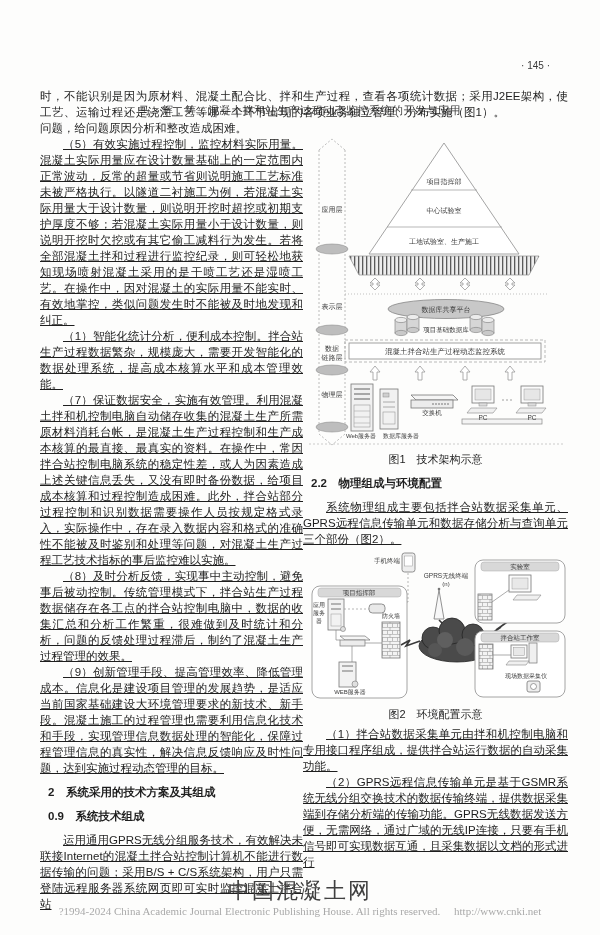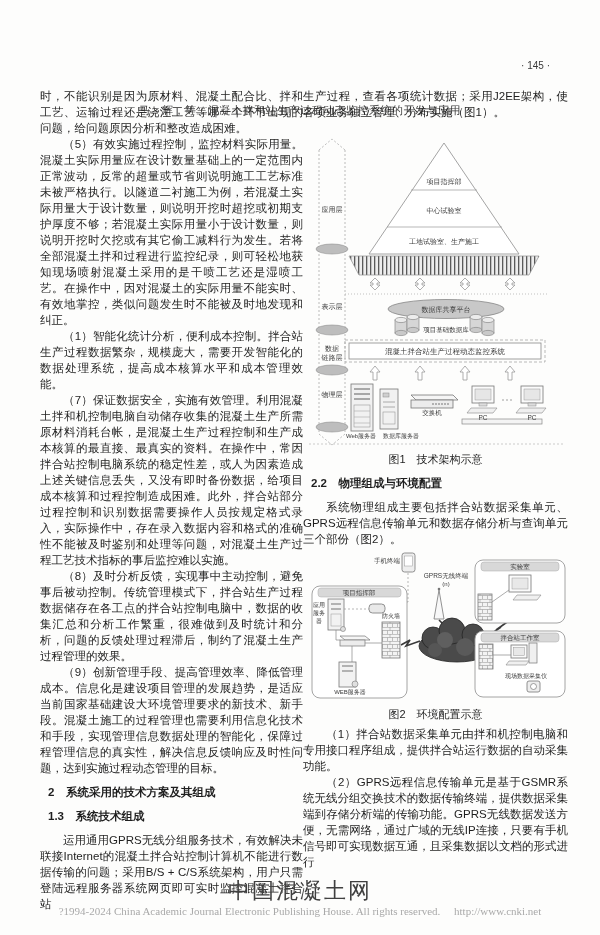--- a/index.html
+++ b/index.html
@@ -5,21 +5,21 @@
   html,body{margin:0;padding:0;background:#e9e9e9;}
   .page{position:relative;width:600px;height:935px;margin:0 auto;background:#fdfdfc;
         font-family:"Liberation Sans",sans-serif;color:#1e1e1e;overflow:hidden;}
   .hdr-title{position:absolute;top:59px;left:0;width:100%;text-align:center;
         font-size:11px;color:#3b3b3b;letter-spacing:.5px;margin-top:44px;}
   .hdr-page{position:absolute;top:60px;right:50px;font-size:10px;color:#3b3b3b;}
   .col{position:absolute;top:88px;font-size:11.5px;line-height:16px;text-align:justify;}
   .col-left{left:40px;width:263px;}
   .col-right{left:303px;width:265px;}
   .col p{margin:0;}
-  .ind{text-indent:2em;}
+  .ind{text-indent:2em;text-decoration:underline;}
   h3.sec{font-size:11.5px;font-weight:bold;margin:8px;line-height:16px;}
   .gap-top{margin-top:12px;}
   .gap-sm{margin-top:4px;}
   .caption{text-align:center;font-weight:normal;font-size:11px;margin:4px 0 4px;}
   svg.fig{display:block;margin:0 auto;}
   .fig1wrap{margin-top:17px;}
   .fig2wrap{margin-top:3px;}
   .brand{position:absolute;top:876px;left:0;width:100%;text-align:center;
         font-size:22px;color:#404040;letter-spacing:2px;}
   .copyright{position:absolute;top:904px;left:0;width:100%;text-align:center;
@@ -35,21 +35,21 @@
   <div class="hdr-page">· 145 ·</div>
 
   <div class="col col-left">
     <p>时，不能识别是因为原材料、混凝土配合比、拌和工艺、运输过程还是浇注工艺等哪一个环节出现的问题，给问题原因分析和整改造成困难。</p>
     <p class="ind">（5）有效实施过程控制，监控材料实际用量。混凝土实际用量应在设计数量基础上的一定范围内正常波动，反常的超量或节省则说明施工工艺标准未被严格执行。以隧道二衬施工为例，若混凝土实际用量大于设计数量，则说明开挖时超挖或初期支护厚度不够；若混凝土实际用量小于设计数量，则说明开挖时欠挖或有其它偷工减料行为发生。若将全部混凝土拌和过程进行监控纪录，则可轻松地获知现场喷射混凝土采用的是干喷工艺还是湿喷工艺。在操作中，因对混凝土的实际用量不能实时、有效地掌控，类似问题发生时不能被及时地发现和纠正。</p>
     <p class="ind">（1）智能化统计分析，便利成本控制。拌合站生产过程数据繁杂，规模庞大，需要开发智能化的数据处理系统，提高成本核算水平和成本管理效能。</p>
     <p class="ind">（7）保证数据安全，实施有效管理。利用混凝土拌和机控制电脑自动储存收集的混凝土生产所需原材料消耗台帐，是混凝土生产过程控制和生产成本核算的最直接、最真实的资料。在操作中，常因拌合站控制电脑系统的稳定性差，或人为因素造成上述关键信息丢失，又没有即时备份数据，给项目成本核算和过程控制造成困难。此外，拌合站部分过程控制和识别数据需要操作人员按规定格式录入，实际操作中，存在录入数据内容和格式的准确性不能被及时鉴别和处理等问题，对混凝土生产过程工艺技术指标的事后监控难以实施。</p>
     <p class="ind">（8）及时分析反馈，实现事中主动控制，避免事后被动控制。传统管理模式下，拌合站生产过程数据储存在各工点的拌合站控制电脑中，数据的收集汇总和分析工作繁重，很难做到及时统计和分析，问题的反馈处理过程滞后，制约了混凝土生产过程管理的效果。</p>
     <p class="ind">（9）创新管理手段、提高管理效率、降低管理成本。信息化是建设项目管理的发展趋势，是适应当前国家基础建设大环境管理要求的新技术、新手段。混凝土施工的过程管理也需要利用信息化技术和手段，实现管理信息数据处理的智能化，保障过程管理信息的真实性，解决信息反馈响应及时性问题，达到实施过程动态管理的目标。</p>
     <h3 class="sec gap-top">2　系统采用的技术方案及其组成</h3>
-    <h3 class="sec">1.3　系统技术组成</h3>
+    <h3 class="sec">0.9　系统技术组成</h3>
     <p class="ind">运用通用GPRS无线分组服务技术，有效解决未联接Internet的混凝土拌合站控制计算机不能进行数据传输的问题；采用B/S + C/S系统架构，用户只需登陆远程服务器系统网页即可实时监控混凝土拌合站</p>
   </div>
 
   <div class="col col-right">
     <p>生产过程，查看各项统计数据；采用J2EE架构，使各项业务独立管理、分布实施（图1）。</p>
 
     <div class="fig1wrap">
       <svg class="fig" width="262" height="310" viewBox="0 0 262 310">
         <defs>
           <pattern id="hatch1" width="4" height="20" patternUnits="userSpaceOnUse">

